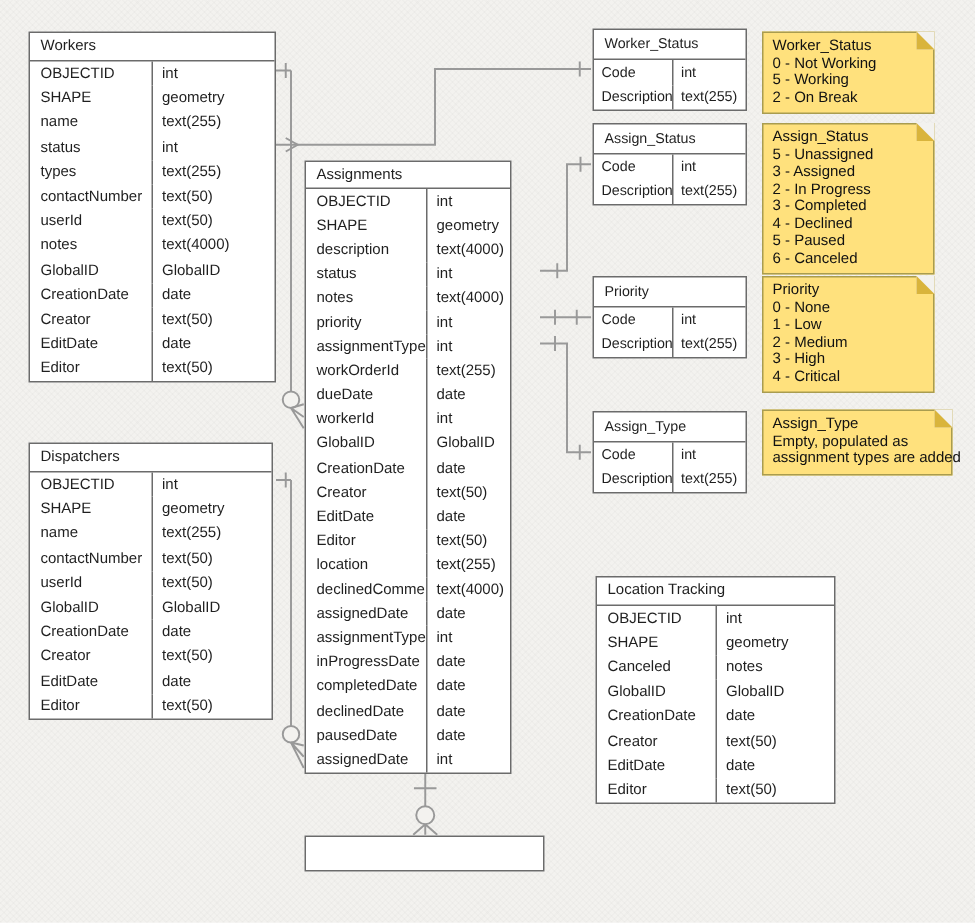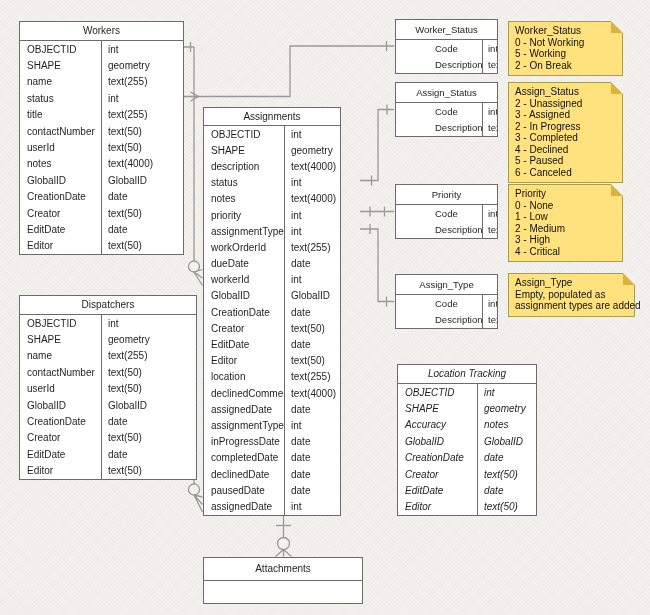--- a/index.html
+++ b/index.html
@@ -10,38 +10,38 @@
       repeating-linear-gradient(45deg, rgba(0,0,0,.016) 0 1px, transparent 1px 3px),
       repeating-linear-gradient(-45deg, rgba(0,0,0,.016) 0 1px, transparent 1px 3px),
       #f3f2ef;
   }
   svg.wires{position:absolute;left:0;top:0;pointer-events:none;}
 
   .tbl{
     position:absolute;background:#ffffff;border:1px solid #6b6b6b;
     font-size:10px;color:#1f1f1f;box-sizing:border-box;
   }
-  .tbl-title{height:18px;line-height:18px;padding:0 7px;border-bottom:1px solid #6b6b6b;white-space:nowrap;overflow:hidden;text-align:center;}
+  .tbl-title{height:18px;line-height:18px;padding:0 7px;border-bottom:1px solid #6b6b6b;white-space:nowrap;overflow:hidden;}
   .row{display:flex;height:var(--rh,16.4px);align-items:center;}
   .cn{width:var(--cw,81px);padding-left:7px;flex:none;white-space:nowrap;overflow:hidden;box-sizing:border-box;}
   .ct{flex:1;align-self:stretch;display:flex;align-items:center;border-left:1px solid #6b6b6b;padding-left:6px;white-space:nowrap;overflow:hidden;}
 
   #t-workers{left:19px;top:21px;width:165px;--rh:16.4px;--cw:81px;}
-  #t-dispatchers{left:19px;top:295px;width:178px;--rh:16.4px;--cw:81px;}
+  #t-dispatchers{left:19px;top:295px;width:163px;--rh:16.4px;--cw:81px;}
   #t-assignments{left:203px;top:107px;width:138px;--rh:16.2px;--cw:80px;}
   #t-assignments .tbl-title{height:17px;line-height:17px;}
   .tbl-sm{width:103px;--rh:16.5px;--cw:52px;font-size:9.5px;}
   .tbl-sm .tbl-title{height:19px;line-height:19px;}
-  .tbl-sm .cn{padding-left:5px;margin-left:34px;}
+  .tbl-sm .cn{padding-left:5px;}
   .tbl-sm .ct{padding-left:5px;}
   #t-worker-status{left:395px;top:19px;}
   #t-assign-status{left:395px;top:82px;}
   #t-priority{left:395px;top:184px;}
   #t-assign-type{left:395px;top:274px;}
-  #t-location{left:397px;top:364px;width:140px;font-style:italic;--rh:16.4px;--cw:79px;}
+  #t-location{left:397px;top:384px;width:160px;--rh:16.4px;--cw:79px;}
   #t-attachments{left:203px;top:557px;width:160px;}
   #t-attachments .tbl-title{height:22px;line-height:22px;}
   #t-attachments .empty-row{height:22px;}
 
   .note{
     position:absolute;background:#ffe17d;border:1px solid #a99c4f;
     padding:3px 6px 4px 6px;font-size:10px;line-height:11.5px;color:#111;
     box-sizing:border-box;
   }
   .note::before{
@@ -121,21 +121,21 @@
       </div>
         <div class="row">
         <div class="cn">name</div>
         <div class="ct">text(255)</div>
       </div>
         <div class="row">
         <div class="cn">status</div>
         <div class="ct">int</div>
       </div>
         <div class="row">
-        <div class="cn">title</div>
+        <div class="cn">types</div>
         <div class="ct">text(255)</div>
       </div>
         <div class="row">
         <div class="cn">contactNumber</div>
         <div class="ct">text(50)</div>
       </div>
         <div class="row">
         <div class="cn">userId</div>
         <div class="ct">text(50)</div>
       </div>
@@ -382,21 +382,21 @@
 
     <div class="row">
         <div class="cn">OBJECTID</div>
         <div class="ct">int</div>
       </div>
         <div class="row">
         <div class="cn">SHAPE</div>
         <div class="ct">geometry</div>
       </div>
         <div class="row">
-        <div class="cn">Accuracy</div>
+        <div class="cn">Canceled</div>
         <div class="ct">notes</div>
       </div>
         <div class="row">
         <div class="cn">GlobalID</div>
         <div class="ct">GlobalID</div>
       </div>
         <div class="row">
         <div class="cn">CreationDate</div>
         <div class="ct">date</div>
       </div>
@@ -409,36 +409,35 @@
         <div class="ct">date</div>
       </div>
         <div class="row">
         <div class="cn">Editor</div>
         <div class="ct">text(50)</div>
       </div>
       </div>
   </div>
 
   <div class="tbl" id="t-attachments">
-    <div class="tbl-title">Attachments</div>
     <div class="empty-row"></div>
   </div>
 
   <div class="note" id="n-worker-status">
 
   <div class="note-line">Worker_Status</div>
       <div class="note-line">0 - Not Working</div>
       <div class="note-line">5 - Working</div>
       <div class="note-line">2 - On Break</div>
     </div>
 
   <div class="note" id="n-assign-status">
 
   <div class="note-line">Assign_Status</div>
-      <div class="note-line">2 - Unassigned</div>
+      <div class="note-line">5 - Unassigned</div>
       <div class="note-line">3 - Assigned</div>
       <div class="note-line">2 - In Progress</div>
       <div class="note-line">3 - Completed</div>
       <div class="note-line">4 - Declined</div>
       <div class="note-line">5 - Paused</div>
       <div class="note-line">6 - Canceled</div>
     </div>
 
   <div class="note" id="n-priority">
 

